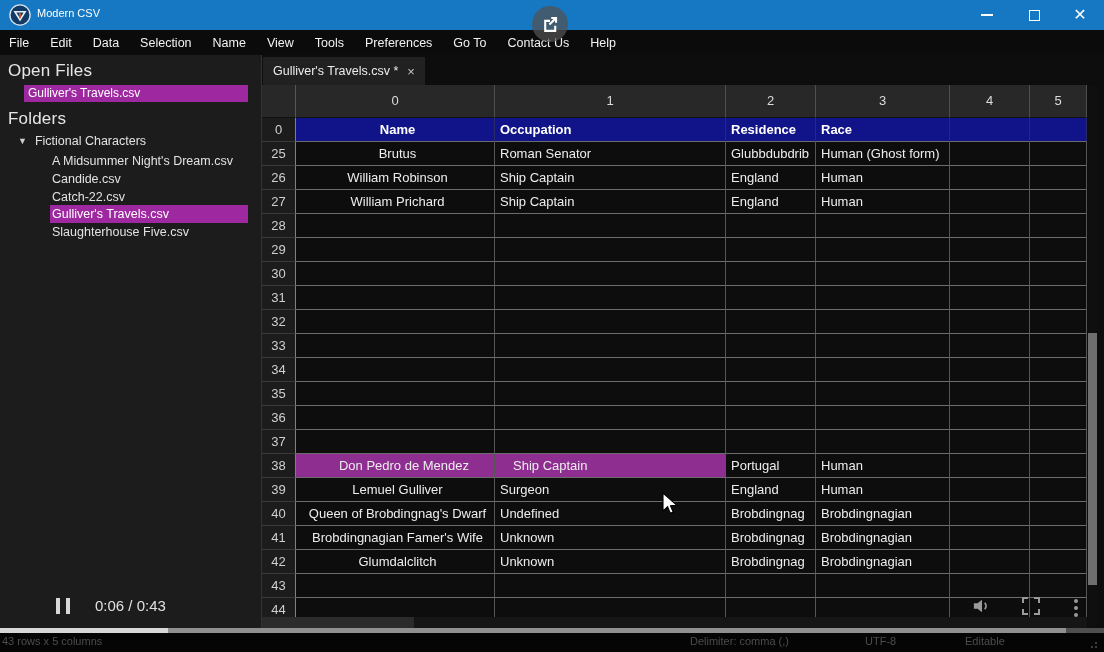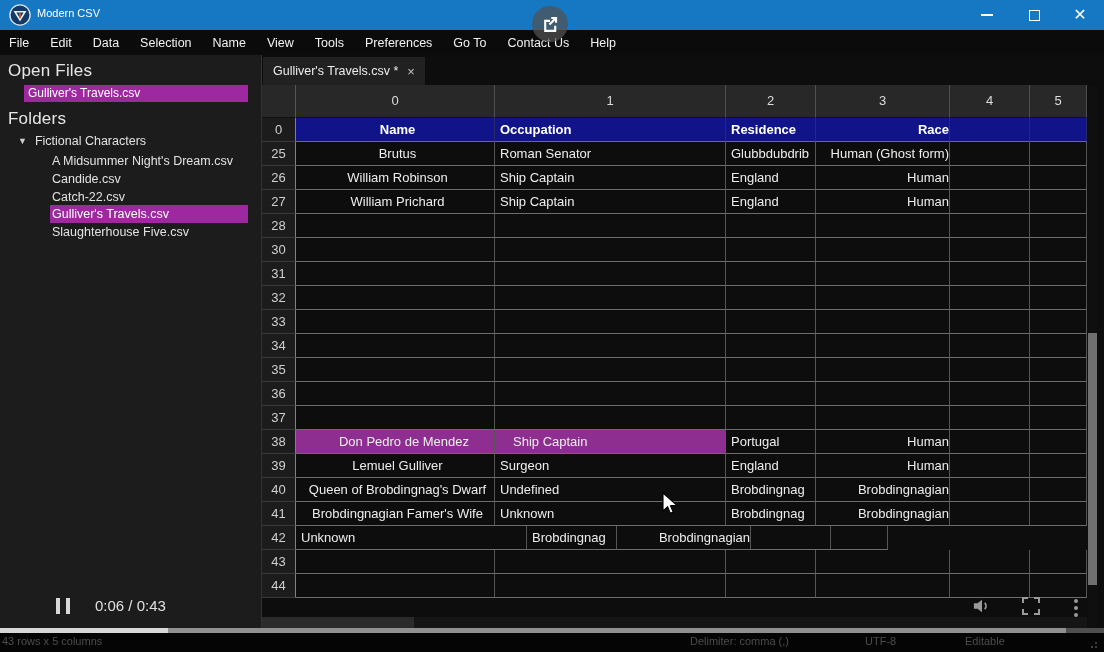--- a/index.html
+++ b/index.html
@@ -47,21 +47,21 @@
   .grid{position:absolute;left:262px;top:85px;width:825px;height:545px;overflow:hidden;background:#0d0d0d;}
   .colhdr{display:flex;height:33px;}
   .corner{width:34px;height:33px;background:#282828;border-right:1px solid #555;border-bottom:1px solid #111;}
   .colhdr .ch{height:33px;background:#282828;color:#dcdcdc;font-size:13px;text-align:center;line-height:32px;
               border-right:1px solid #4f4f4f;border-bottom:1px solid #111;}
   .row{display:flex;height:24px;}
   .rn{width:34px;height:24px;background:#1c1c1c;color:#d0d0d0;font-size:13px;text-align:center;line-height:23px;
       border-right:1px solid #818181;border-bottom:1px solid #3a3a3a;}
   .cell{height:24px;font-size:13px;color:#ededed;line-height:23px;padding-left:5px;white-space:nowrap;overflow:hidden;
         border-right:1px solid #565656;border-bottom:1px solid #6c6c6c;}
-  .c0{width:199px;text-align:center;} .c1{width:231px;} .c2{width:90px;} .c3{width:134px;text-align:right;} .c4{width:80px;} .c5{width:57px;}
+  .c0{width:199px;text-align:center;} .c1{width:231px;} .c2{width:90px;} .c3{width:134px;} .c4{width:80px;} .c5{width:57px;}
   .row.hdr .cell{background:#101488;font-weight:bold;color:#fff;border-right-color:#2a2a6a;}
   .cell.sel{background:#8e2e91;padding-left:18px;}
 
   
   .vscroll{position:absolute;left:1088px;top:86px;width:9px;height:544px;background:#0f0f0f;}
   .vthumb{position:absolute;left:0;top:247px;width:9px;height:252px;background:#6f6f6f;}
   .hscroll{position:absolute;left:262px;top:617px;width:825px;height:13px;background:#151515;}
   .hthumb{position:absolute;left:0;top:0;width:152px;height:13px;background:#2b2b2b;}
 
   
@@ -203,20 +203,29 @@
         <div class="row">
       <div class="rn">28</div>
       <div class="cell c0"></div>
       <div class="cell c1"></div>
       <div class="cell c2"></div>
       <div class="cell c3"></div>
       <div class="cell c4"></div>
       <div class="cell c5"></div>
     </div>
         <div class="row">
+      <div class="rn">29</div>
+      <div class="cell c0"></div>
+      <div class="cell c1"></div>
+      <div class="cell c2"></div>
+      <div class="cell c3"></div>
+      <div class="cell c4"></div>
+      <div class="cell c5"></div>
+    </div>
+        <div class="row">
       <div class="rn">30</div>
       <div class="cell c0"></div>
       <div class="cell c1"></div>
       <div class="cell c2"></div>
       <div class="cell c3"></div>
       <div class="cell c4"></div>
       <div class="cell c5"></div>
     </div>
         <div class="row">
       <div class="rn">31</div>
@@ -312,20 +321,21 @@
       <div class="rn">41</div>
       <div class="cell c0">Brobdingnagian Famer's Wife</div>
       <div class="cell c1">Unknown</div>
       <div class="cell c2">Brobdingnag</div>
       <div class="cell c3">Brobdingnagian</div>
       <div class="cell c4"></div>
       <div class="cell c5"></div>
     </div>
         <div class="row">
       <div class="rn">42</div>
+      <div class="cell c0">Glumdalclitch</div>
       <div class="cell c1">Unknown</div>
       <div class="cell c2">Brobdingnag</div>
       <div class="cell c3">Brobdingnagian</div>
       <div class="cell c4"></div>
       <div class="cell c5"></div>
     </div>
         <div class="row">
       <div class="rn">43</div>
       <div class="cell c0"></div>
       <div class="cell c1"></div>

